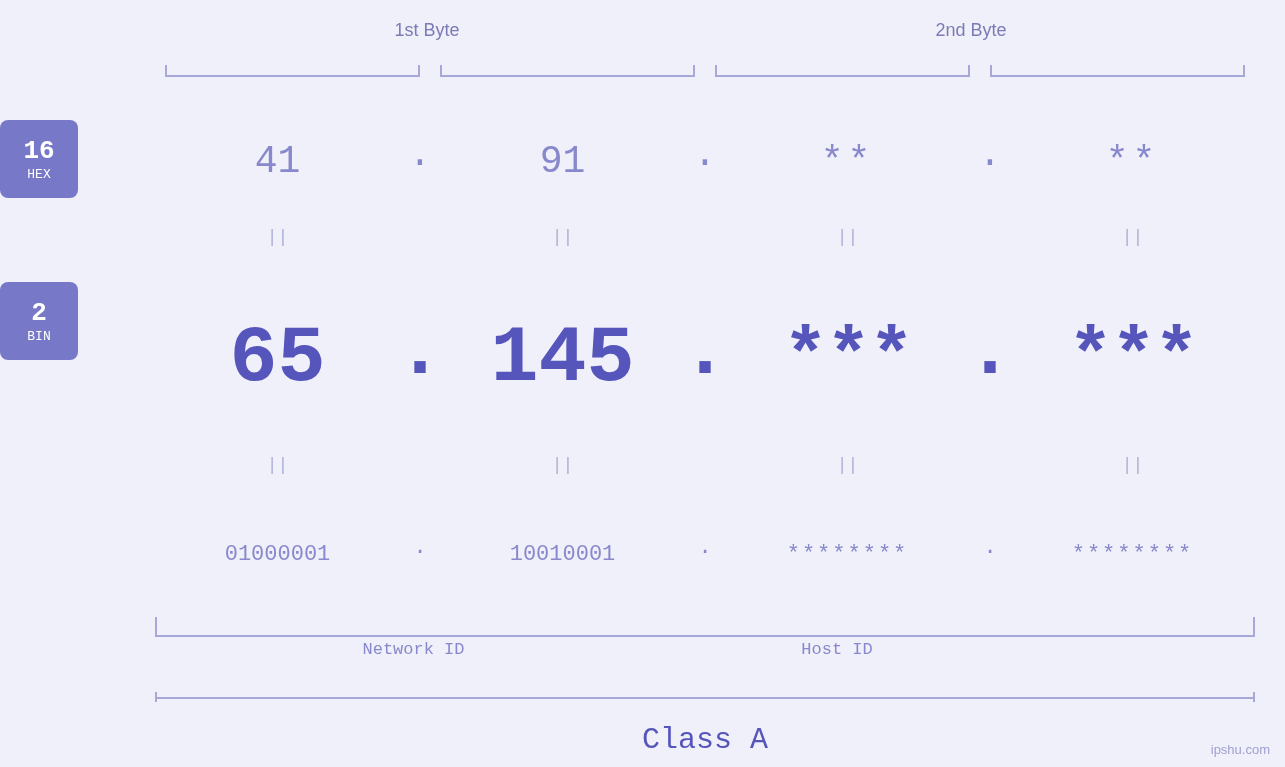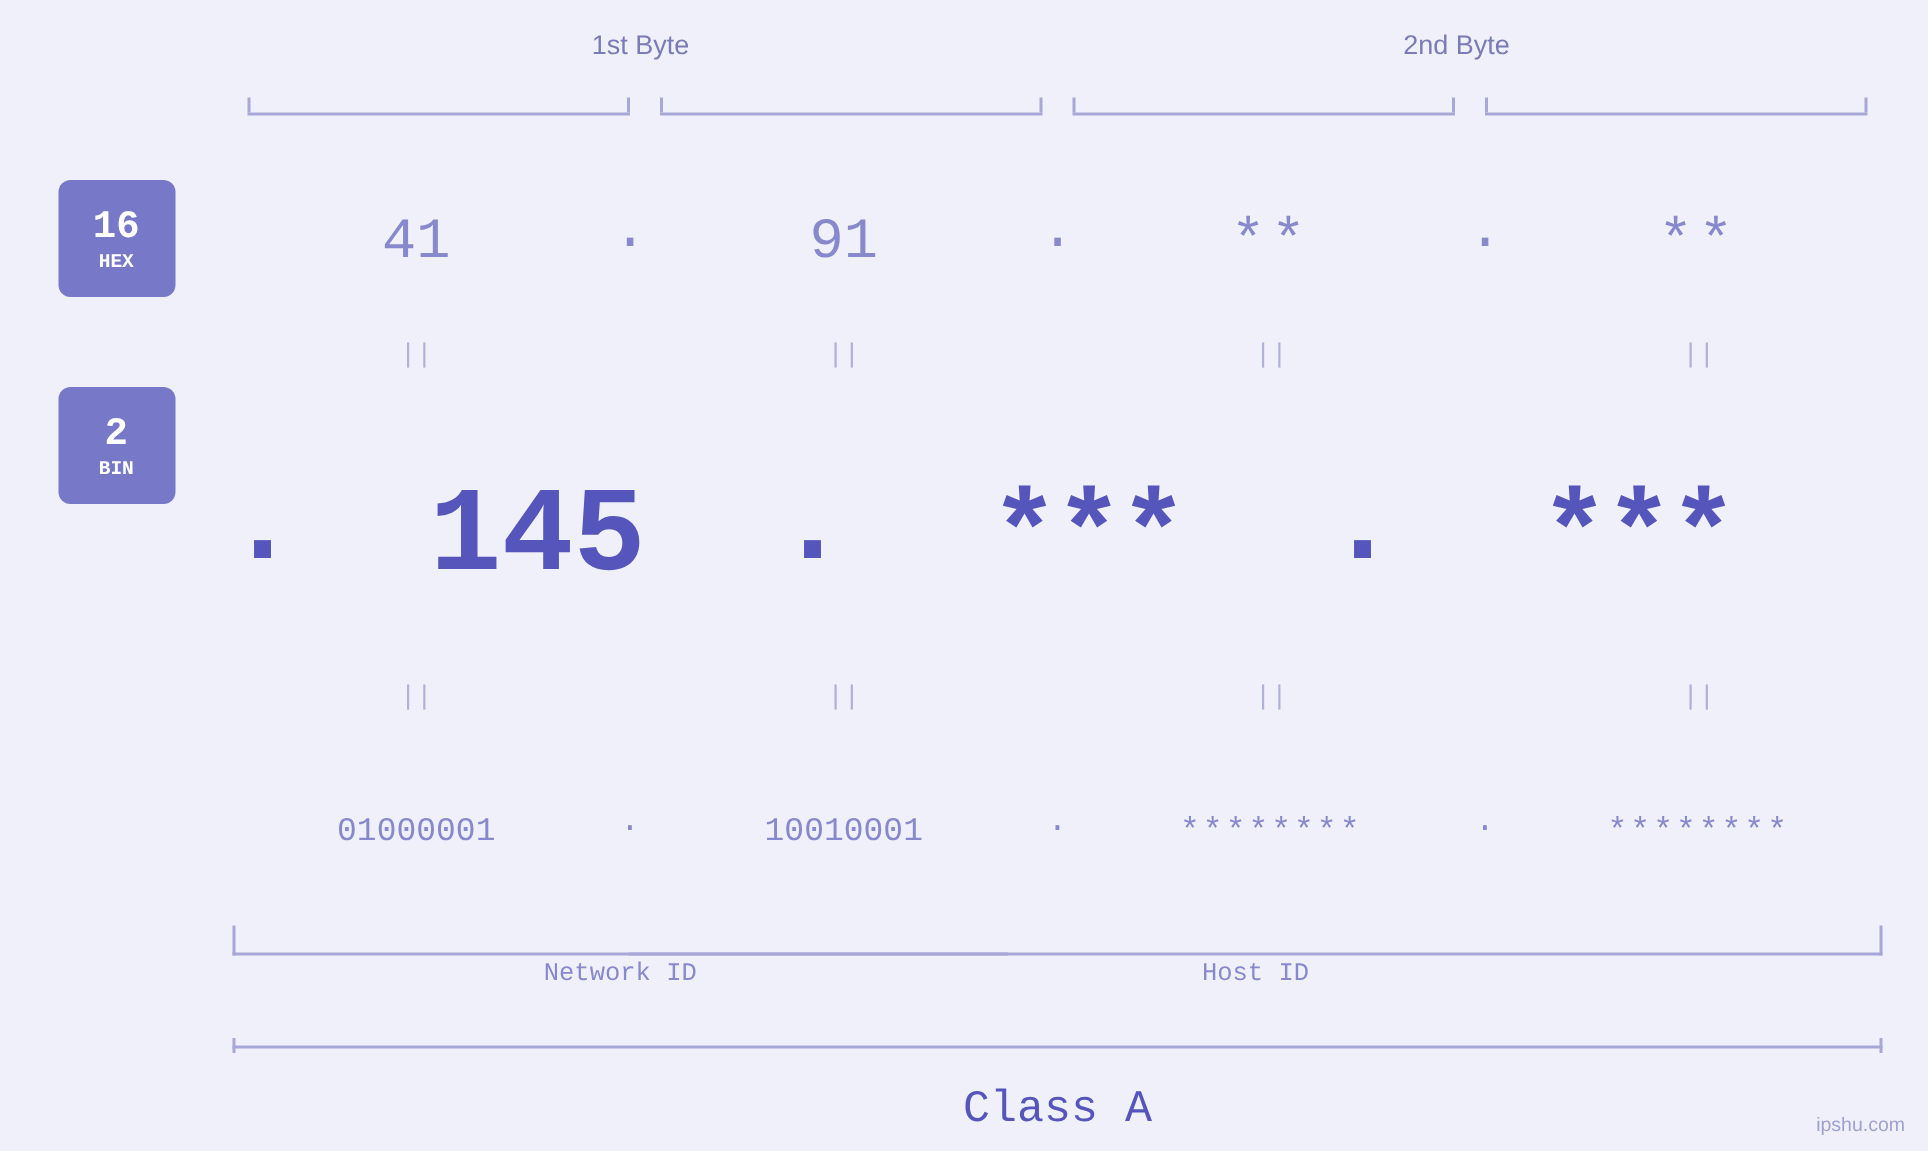--- a/index.html
+++ b/index.html
@@ -37,23 +37,23 @@
       color: #7b7bb5;
       font-size: 18px;
       font-family: Arial, sans-serif;
     }
 
     
     .badges-column {
       width: 155px;
       display: flex;
       flex-direction: column;
-      align-items: center;
+      align-items: flex-start;
       padding-top: 30px;
-      gap: 60px;
+      gap: 84px;
     }
 
     .badge {
       background: #7878c8;
       color: white;
       border-radius: 8px;
       width: 78px;
       height: 78px;
       display: flex;
       flex-direction: column;
@@ -62,21 +62,21 @@
     }
 
     .badge-num {
       font-size: 26px;
       font-weight: bold;
       line-height: 1.2;
     }
 
     .badge-label {
       font-size: 13px;
-      font-weight: bold;
+      font-weight: normal;
     }
 
     .cell {
       flex: 1;
       display: flex;
       align-items: center;
       justify-content: center;
       margin-top: 14px;
     }
 
@@ -273,20 +273,23 @@
         <div style="flex:1; text-align:center; color:#b0b0d8; font-size:18px;">||</div>
         <div style="width:40px;"></div>
         <div style="flex:1; text-align:center; color:#b0b0d8; font-size:18px;">||</div>
         <div style="width:40px;"></div>
         <div style="flex:1; text-align:center; color:#b0b0d8; font-size:18px;">||</div>
         <div style="width:40px;"></div>
         <div style="flex:1; text-align:center; color:#b0b0d8; font-size:18px;">||</div>
       </div>
 
       <div style="flex:1.5; display:flex; align-items:center;">
+        <div class="cell">
+          <span class="dec-value">65</span>
+        </div>
         <div class="separator dec-dot">.</div>
         <div class="cell">
           <span class="dec-value">145</span>
         </div>
         <div class="separator dec-dot">.</div>
         <div class="cell">
           <span class="asterisk-large">***</span>
         </div>
         <div class="separator dec-dot">.</div>
         <div class="cell">

